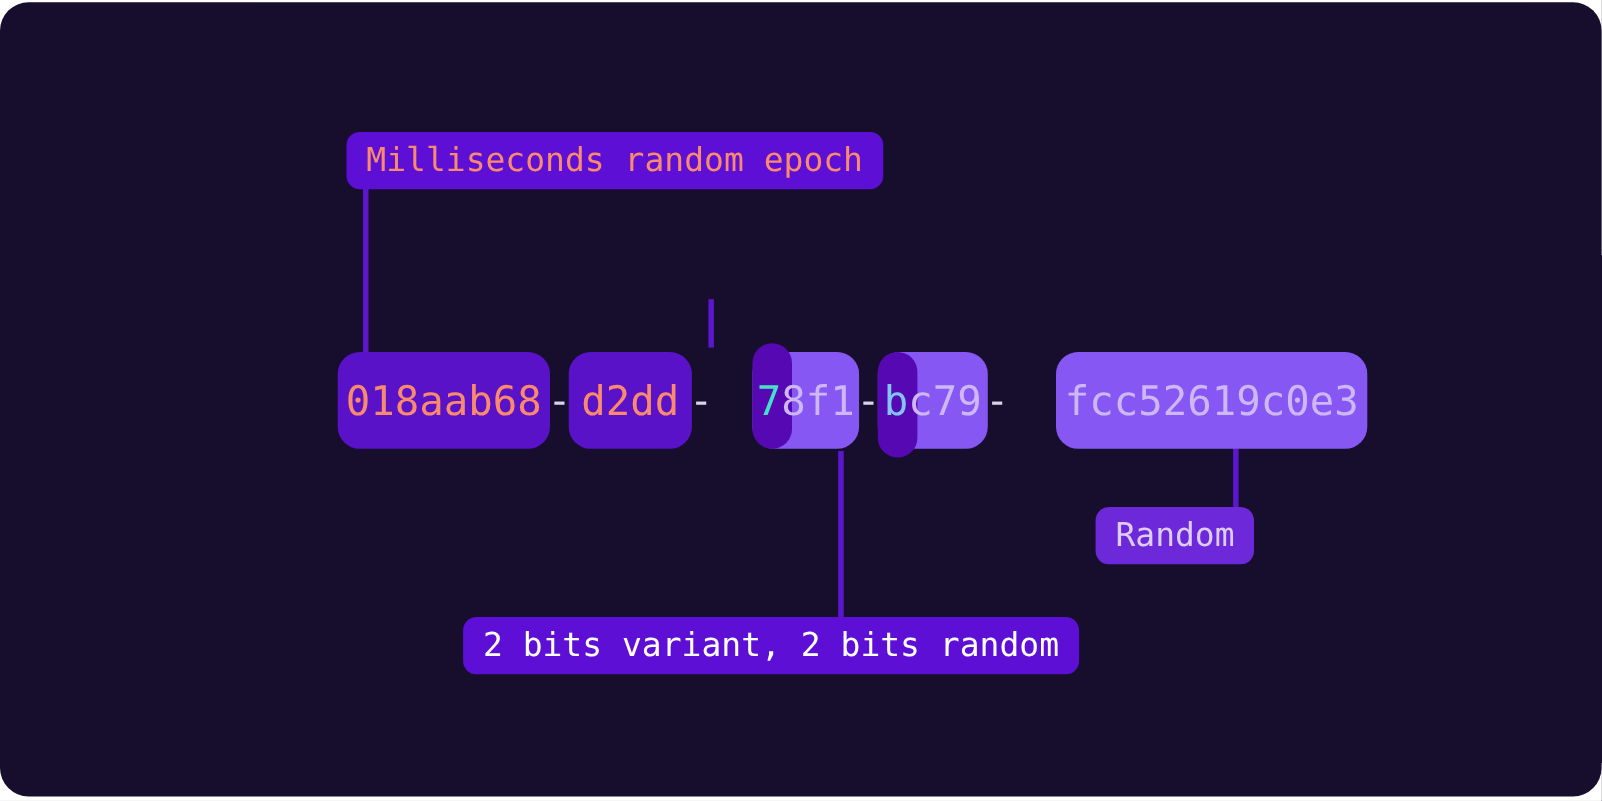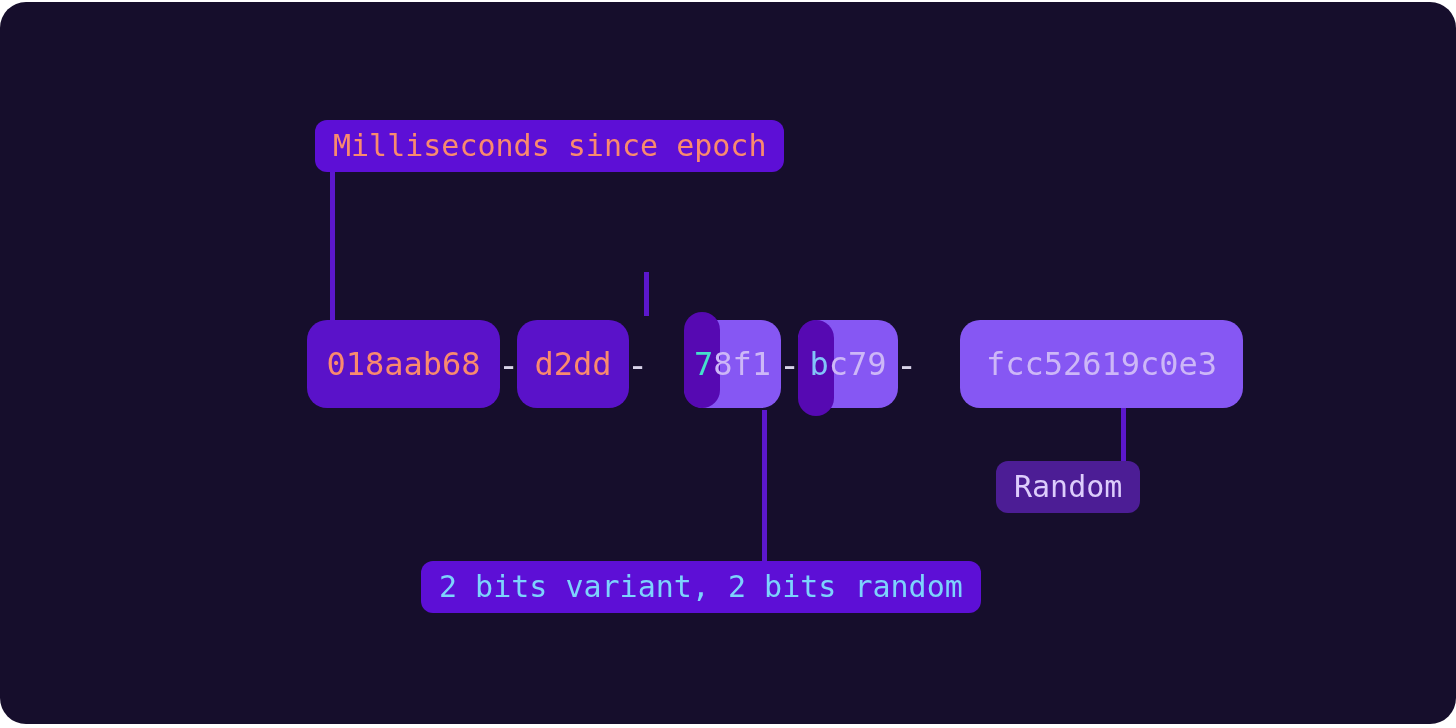--- a/index.html
+++ b/index.html
@@ -25,24 +25,24 @@
     line-height:52px;
     padding:0 18px;
     border-radius:12px;
     background:#5d0fd6;
     font-size:30px;
     white-space:nowrap;
     z-index:3;
   }
   .label-ms{ left:315px; top:118px; color:#fa8a6e; }
   .label-version{ left:586px; top:220px; color:#74ebdd; }
-  .label-variant{ left:421px; top:559px; color:#7dd3fc; }
+  .label-variant{ left:421px; top:559px; color:#ffffff; }
   .label-random{
     left:996px; top:459px;
-    background:#4c1d95;
+    background:#6d28d9;
     color:#ddcdfc;
   }
   
   .conn{
     position:absolute;
     width:5px;
     background:#5c17cd;
     z-index:1;
   }
   .conn-ms{ left:330px; top:168px; height:152px; }
@@ -58,21 +58,21 @@
     align-items:stretch;
     z-index:2;
   }
   .seg{
     position:relative;
     display:flex;
     align-items:center;
     justify-content:center;
     height:88px;
     border-radius:20px;
-    font-size:32px;
+    font-size:37px;
     white-space:nowrap;
   }
   .seg-dark{ background:#5a12c9; color:#fa8a6e; }
   .seg-light{ background:#8657f3; color:#cdb7f7; }
   .seg-time-high{ width:193px; }
   .seg-time-low{ width:112px; }
   .seg-version{ width:97px;margin-left:38px; }
   .seg-variant{ width:100px; }
   .seg-random{ width:283px;margin-left:45px; }
   .seg .txt{ position:relative; z-index:2; }
@@ -101,21 +101,21 @@
 </head>
 <body>
 
 <div class="card">
 
   <div class="conn conn-ms"></div>
   <div class="conn conn-version"></div>
   <div class="conn conn-variant"></div>
   <div class="conn conn-random"></div>
 
-  <div class="label label-ms">Milliseconds since epoch</div>
+  <div class="label label-ms">Milliseconds random epoch</div>
   <div class="label label-random">Random</div>
   <div class="label label-variant">2 bits variant, 2 bits random</div>
 
   <div class="uuid-row">
 
     <div class="seg seg-dark seg-time-high">
       <span class="txt">018aab68</span>
     </div>
 
     <div class="sep">-</div>

